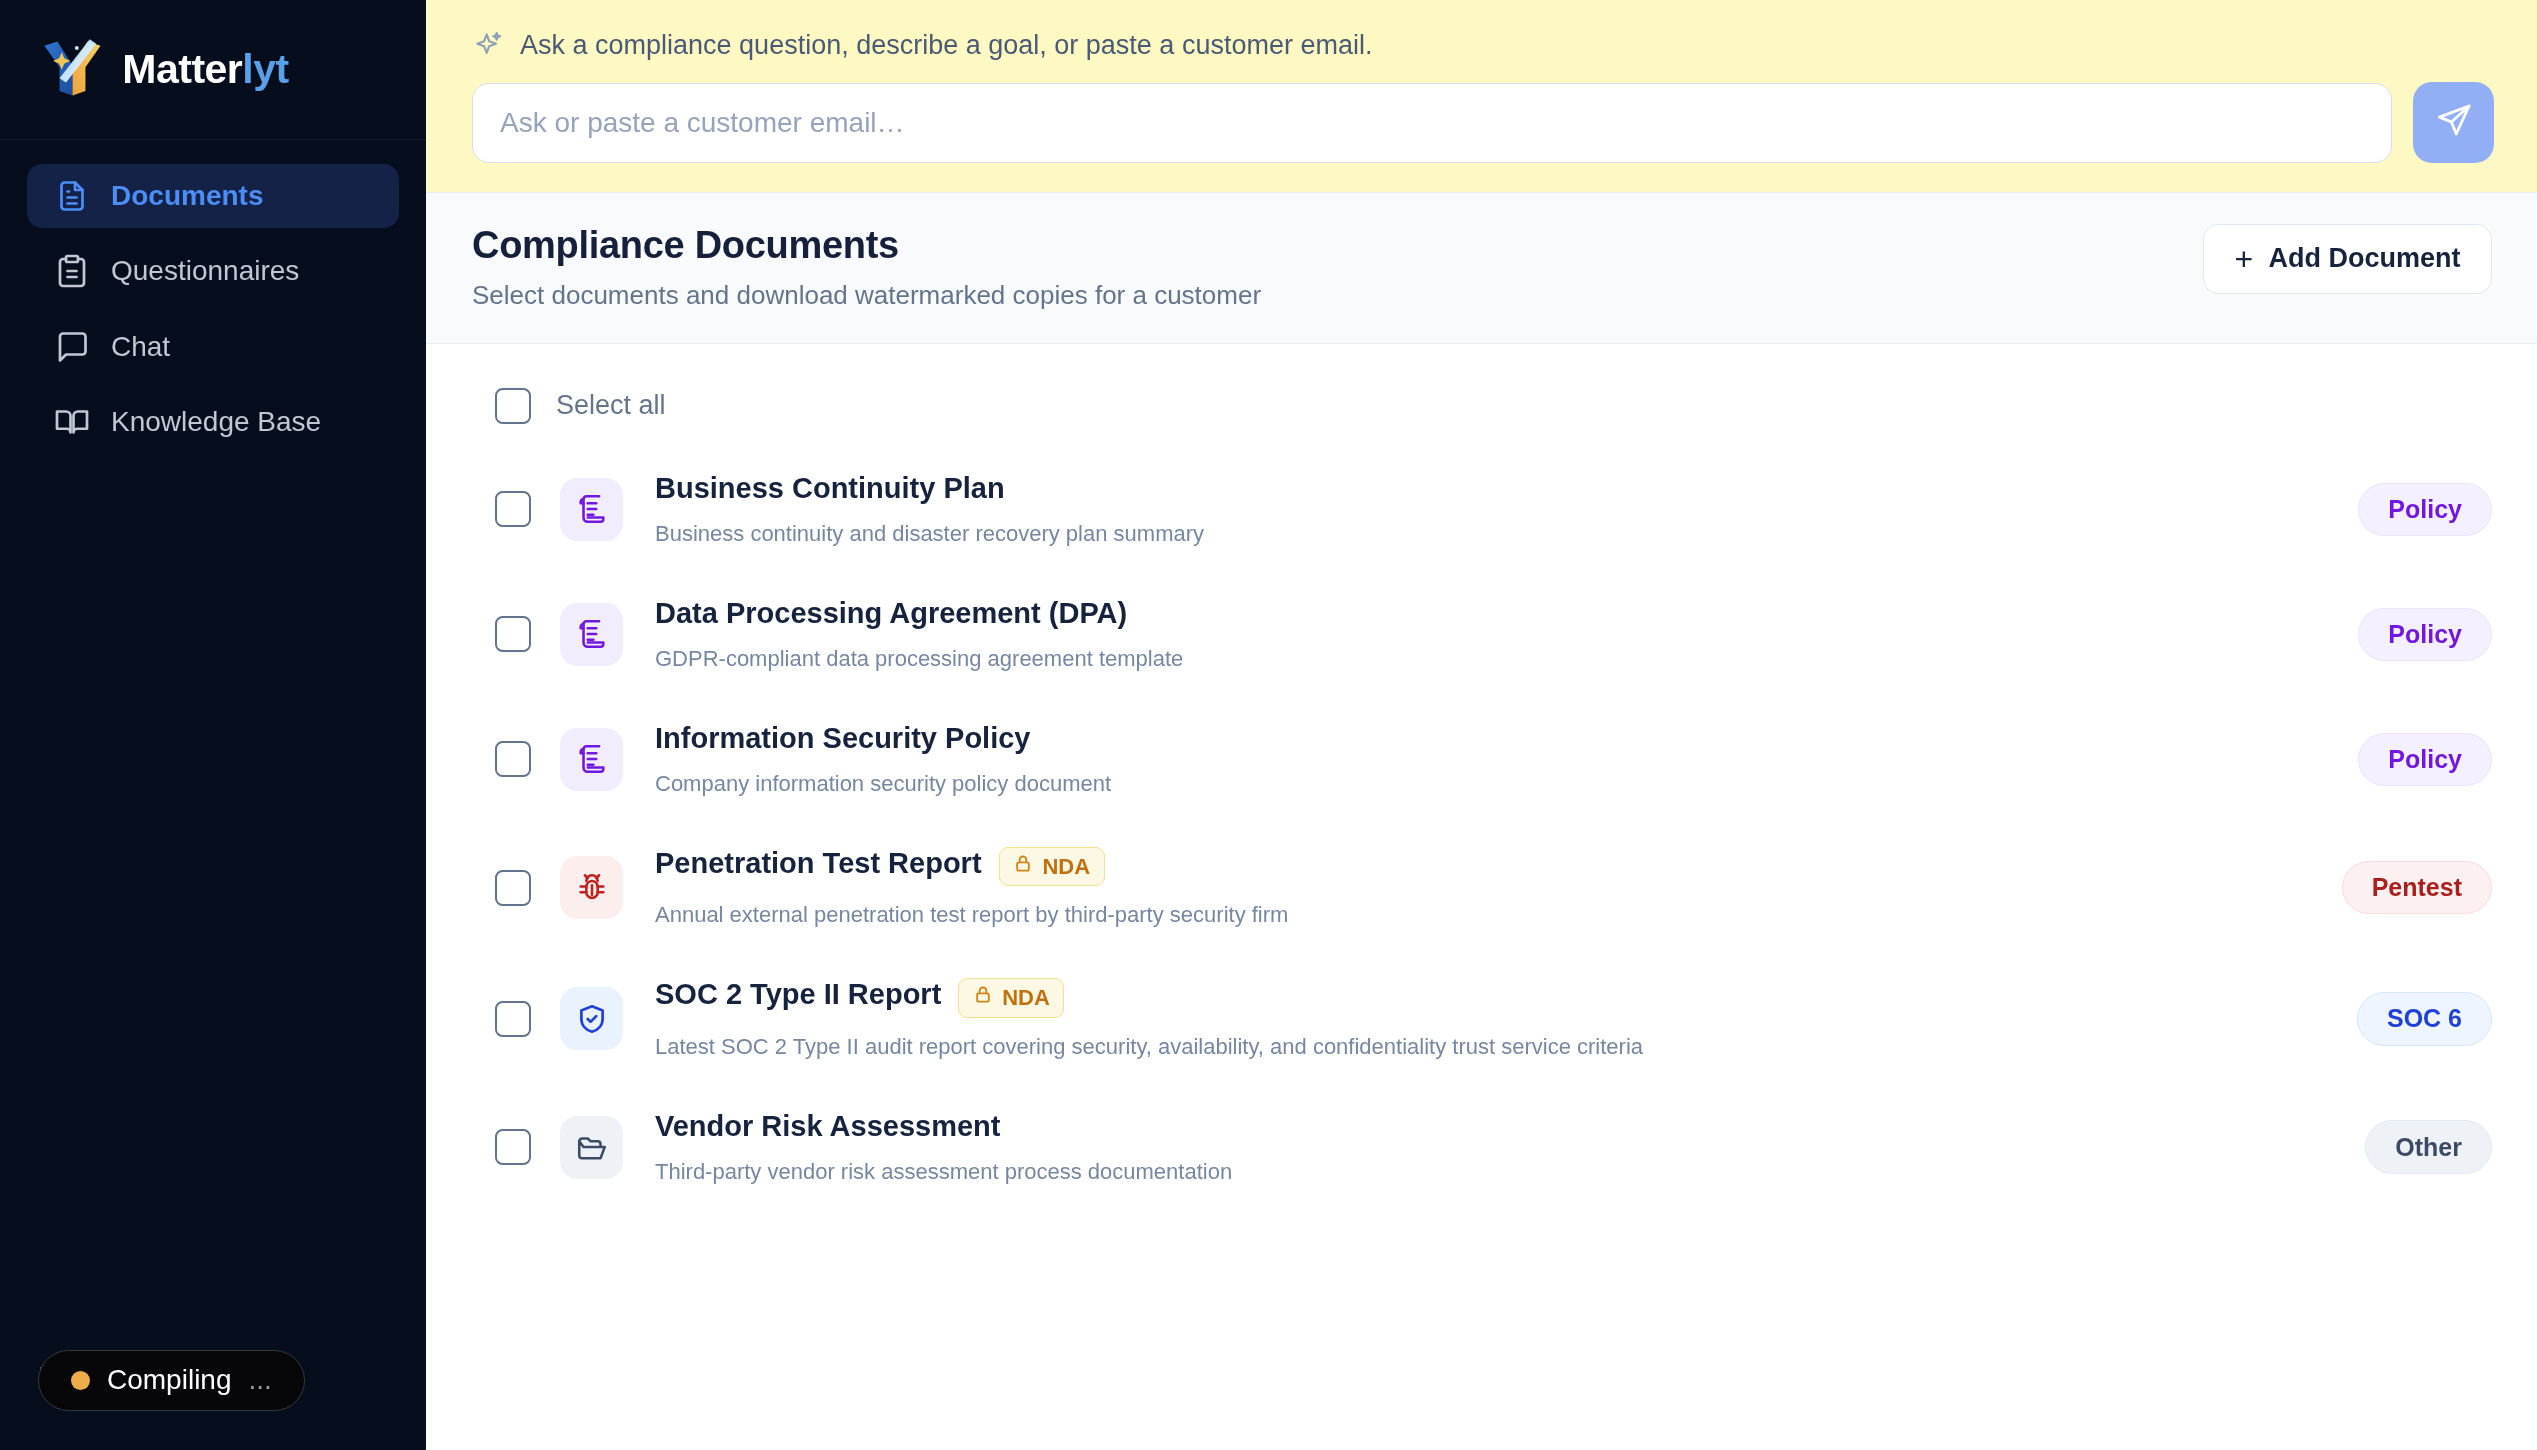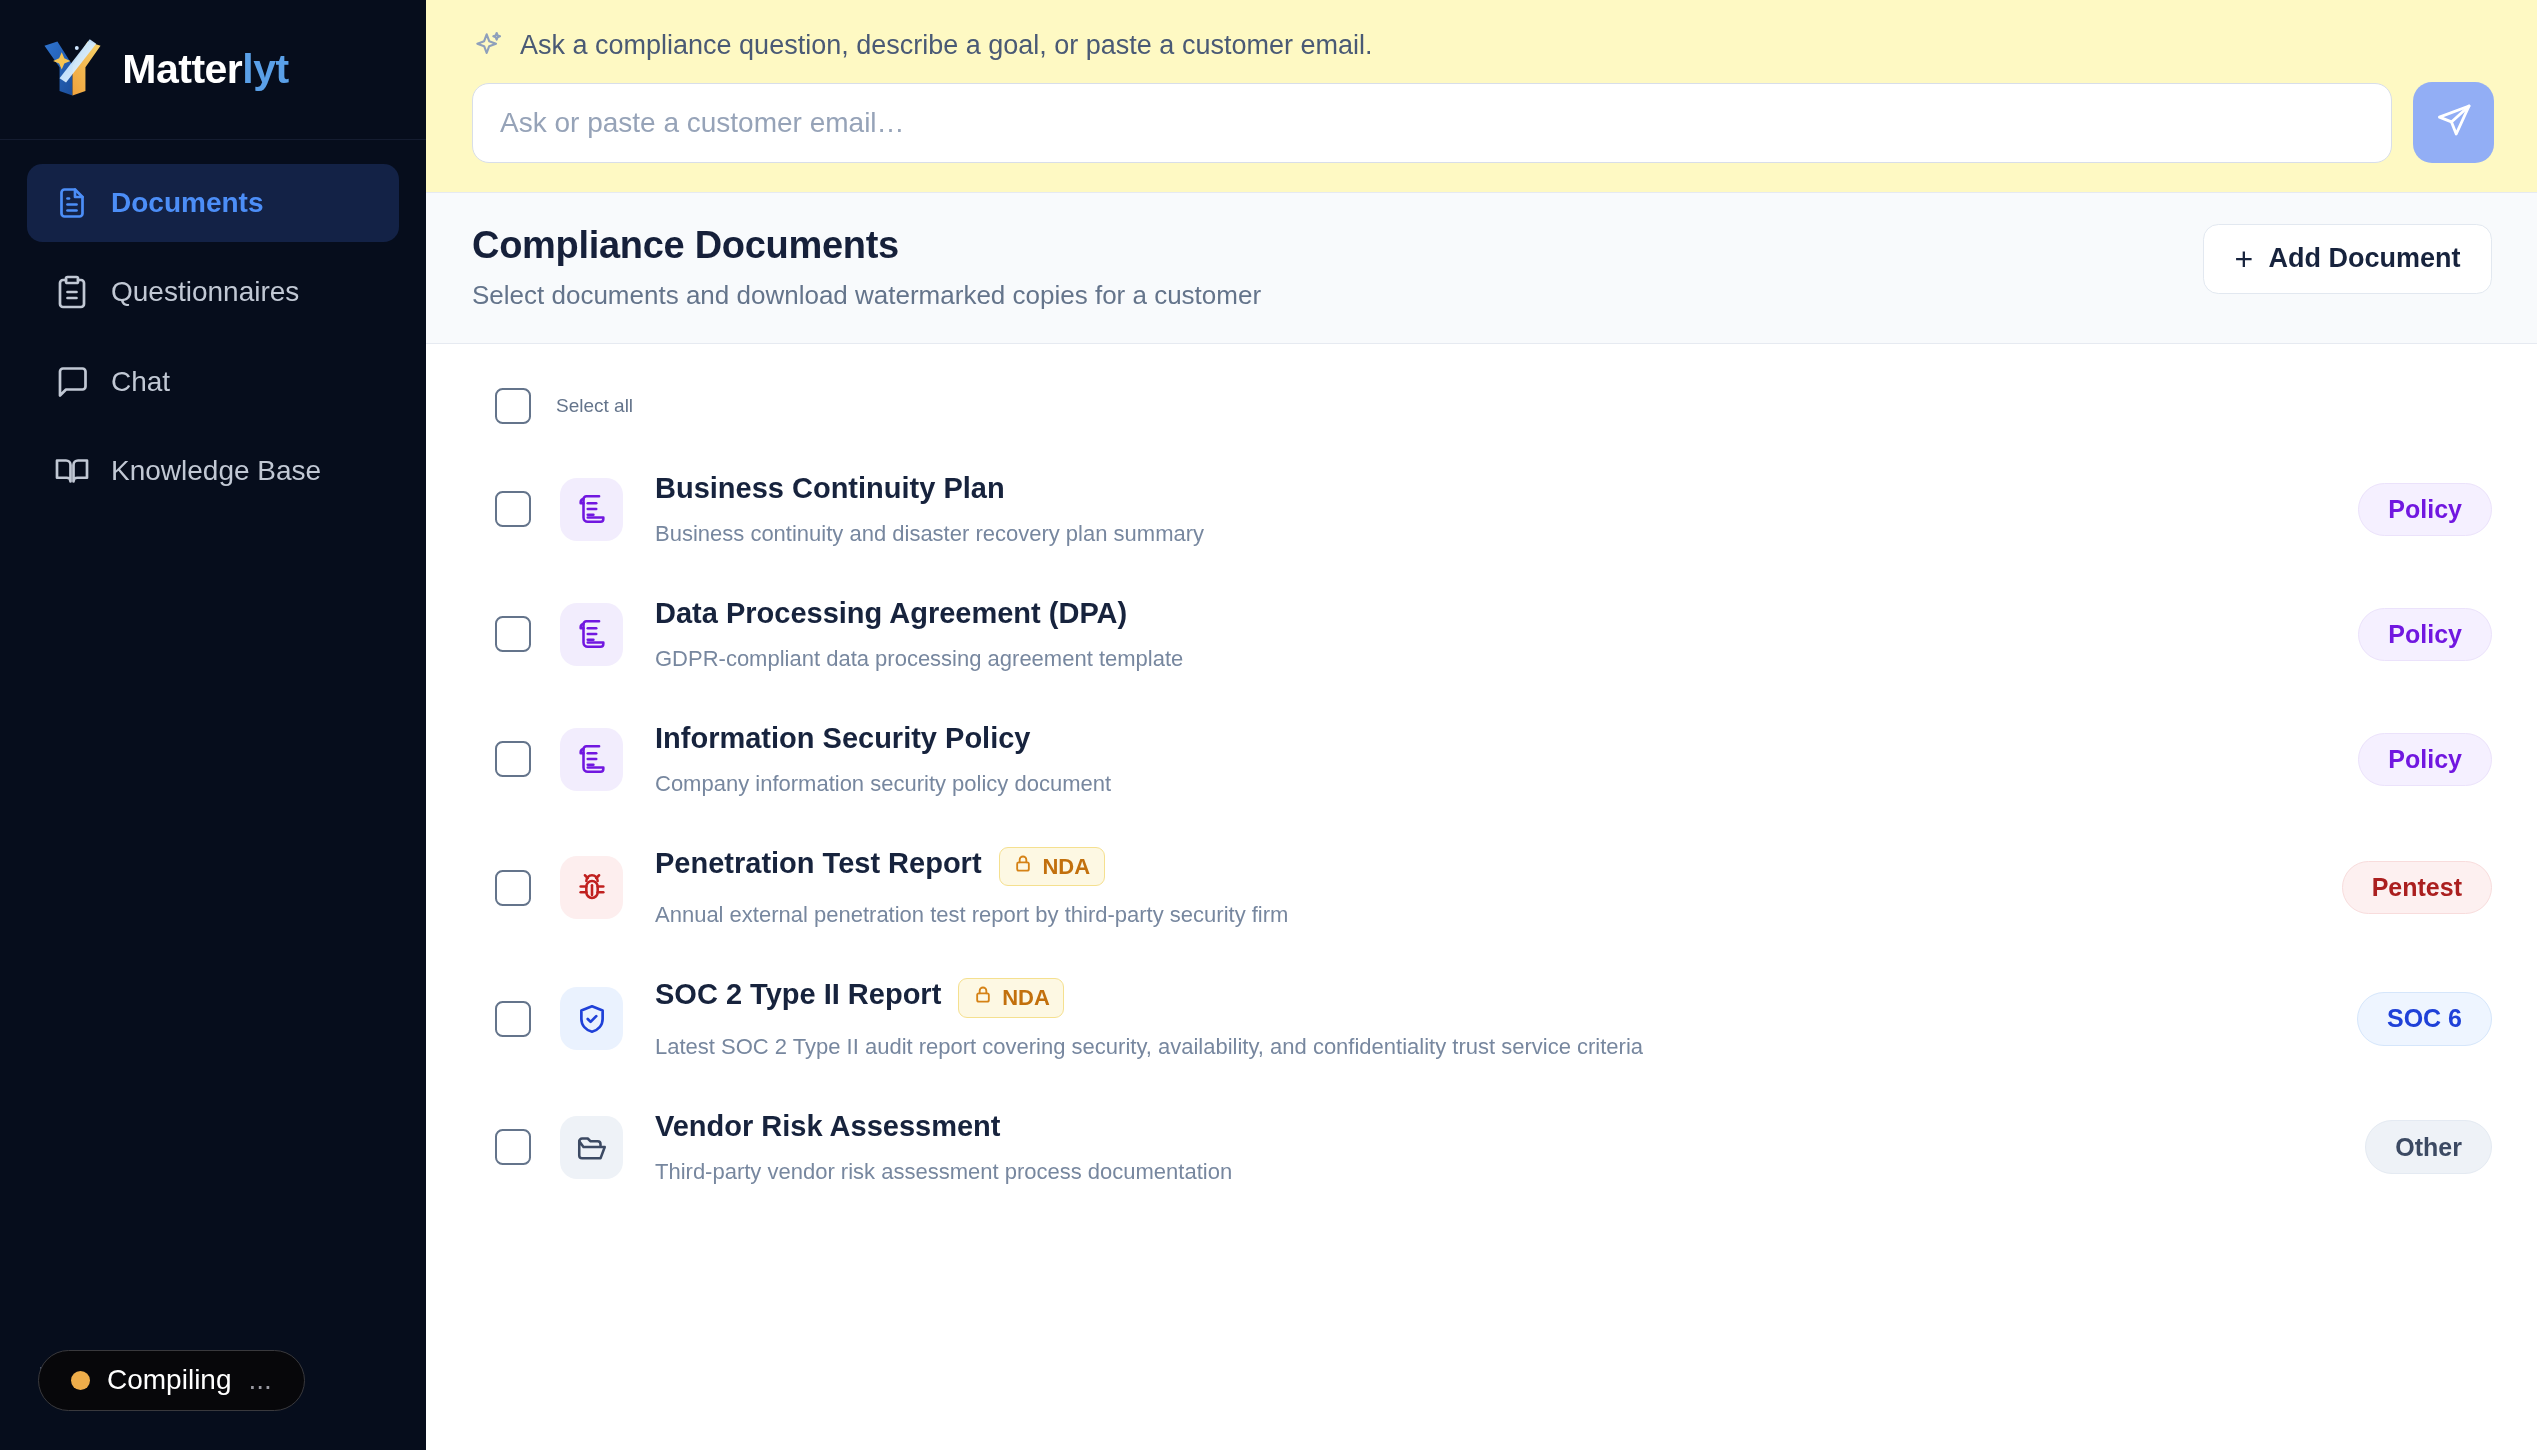--- a/index.html
+++ b/index.html
@@ -29,21 +29,21 @@
   .brand-text {
     font-size: 41px; font-weight: bold; letter-spacing: -0.5px;
     margin-left: 15.3px; white-space: nowrap;
   }
   .brand-text .w { color: #ffffff; }
   .brand-text .b { color: #5aa0e8; }
 
   .nav { padding: 24px 27px 0 27px; }
   .nav-item {
     display: flex; align-items: center;
-    height: 78px; border-radius: 15.3px;
+    height: 64px; border-radius: 15.3px;
     padding-left: 27px; margin-bottom: 11.4px;
     color: #c1c8d4; font-size: 28px;
     cursor: pointer;
   }
   .nav-item.active { background: #132246; color: #4c8ef7; font-weight: bold; }
   .nav-ico { width: 36px; height: 36px; flex: 0 0 36px; margin-right: 21px;
              display: flex; align-items: center; justify-content: center; }
   .nav-ico svg { width: 36px; height: 36px; display: block; }
 
   .footnote {
@@ -98,21 +98,21 @@
   }
   .add-btn .plus { font-size: 32px; font-weight: normal; line-height: 1; }
 
   .list-area { flex: 1; padding: 0 46px; background: #ffffff; }
 
   .select-all-row { display: flex; align-items: center; gap: 25px; padding: 44px 0 23px 23px; }
   .cbx {
     width: 36px; height: 36px; flex: 0 0 36px;
     border: 2.4px solid #64748b; border-radius: 7.6px; background: #fff; cursor: pointer;
   }
-  .select-all-label { font-size: 19px; color: #64748b; }
+  .select-all-label { font-size: 27px; color: #64748b; }
 
   .doc-row { display: flex; align-items: center; padding: 25px 0 25px 23px; }
   .doc-cbx { margin-right: 29px; }
   .doc-ico {
     width: 63px; height: 63px; flex: 0 0 63px; border-radius: 17px;
     display: flex; align-items: center; justify-content: center; margin-right: 32px;
   }
   .doc-ico svg { width: 34px; height: 34px; display: block; }
   .ico-policy { background: #f2edfd; }
   .ico-pentest { background: #fdeeee; }

